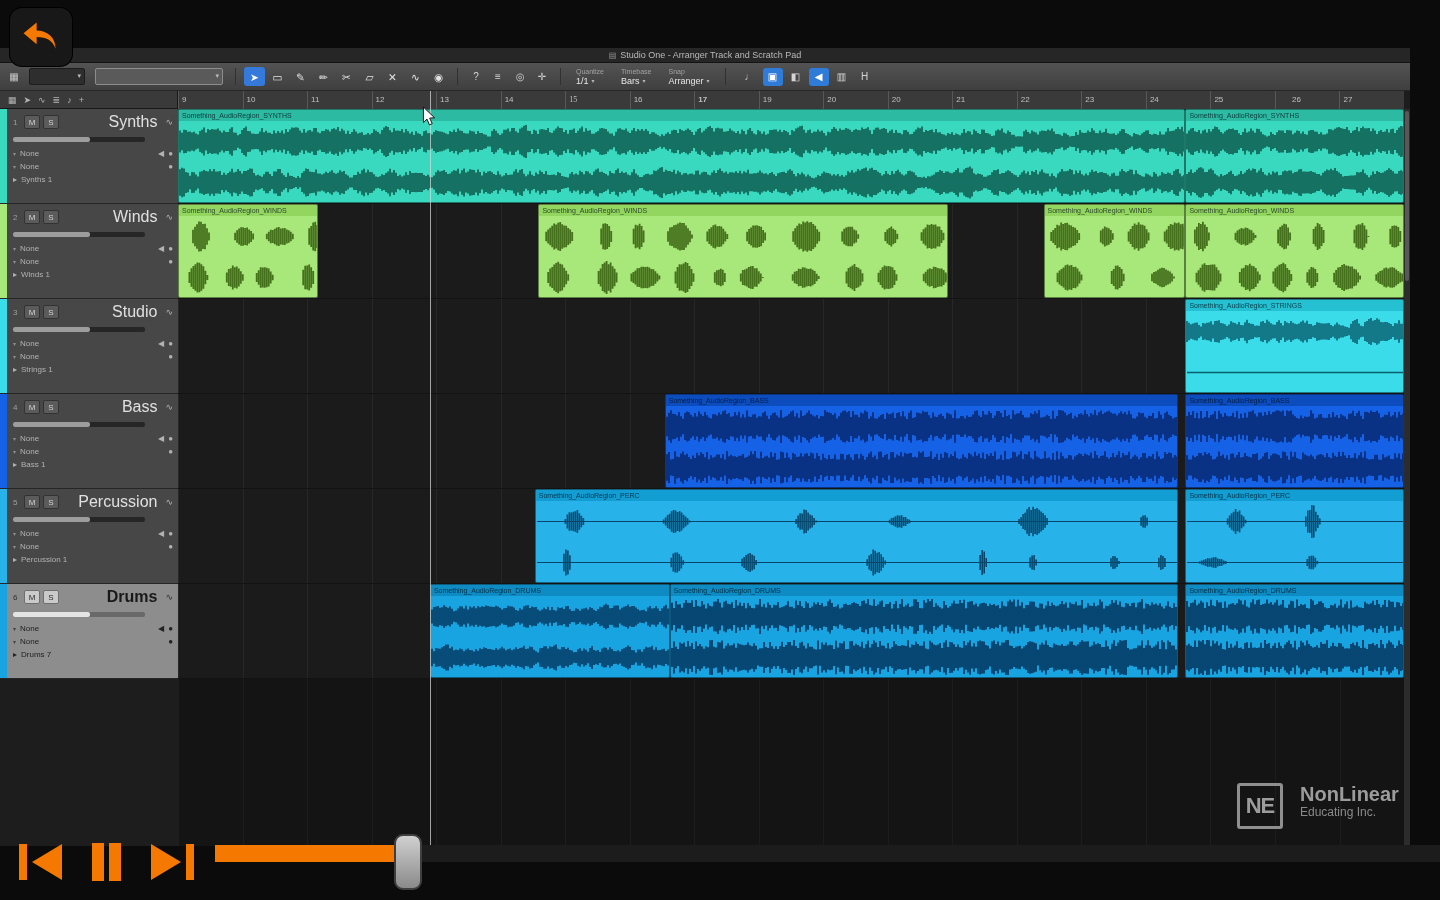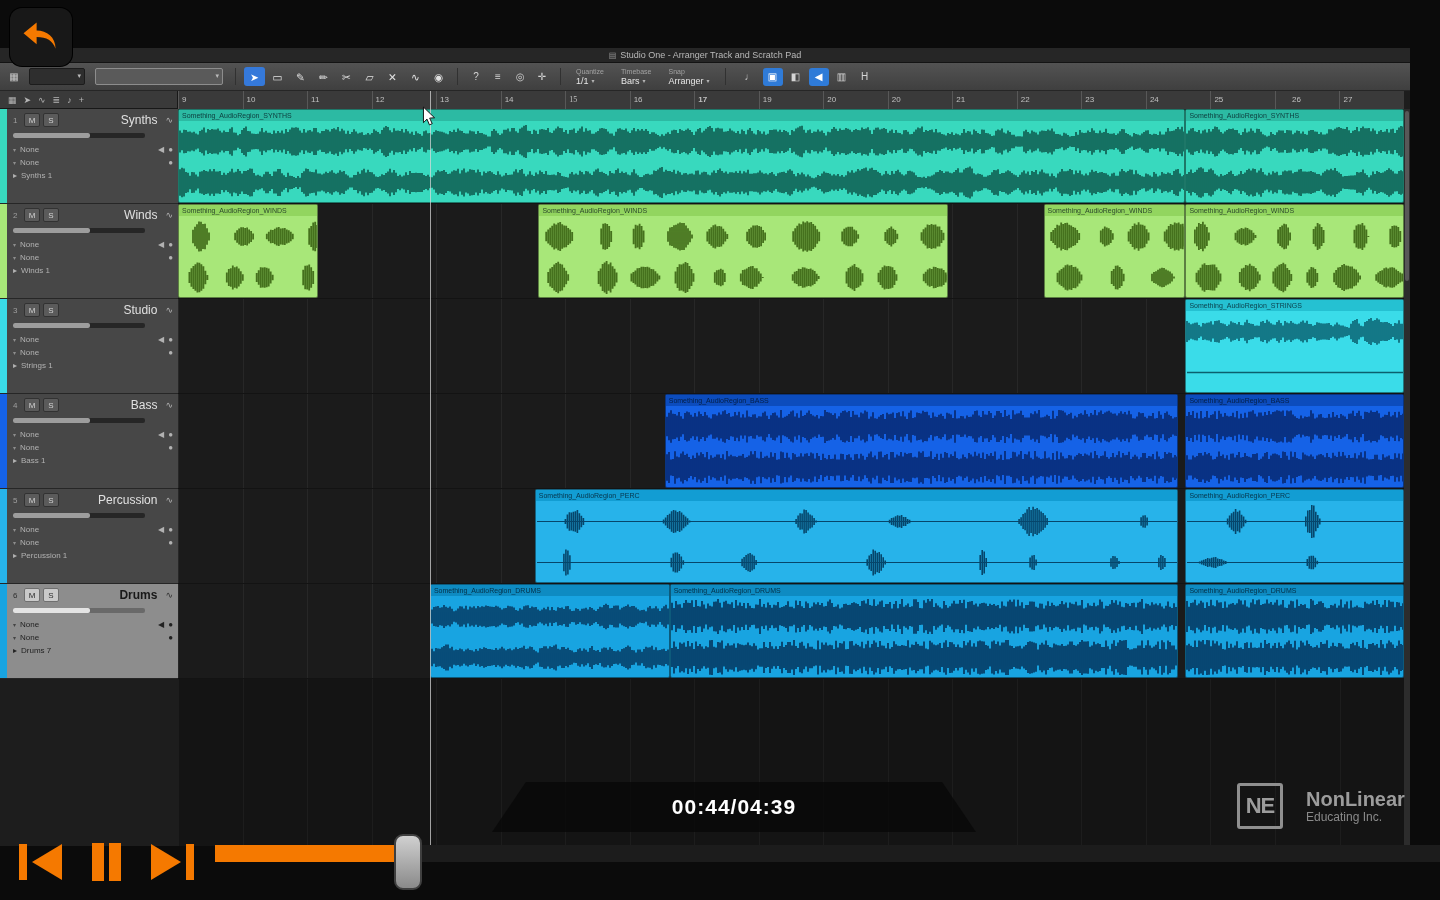--- a/index.html
+++ b/index.html
@@ -43,21 +43,21 @@
   .theader{position:absolute;left:0;width:178px;height:95px;background:#474747;border-bottom:1px solid #262626;box-sizing:border-box;}
   .theader.sel{background:#8d8d8d;}
   .ttab{position:absolute;left:0;top:0;width:7px;height:100%;}
   .thbody{position:absolute;left:13px;top:4px;right:5px;}
   .throw1{display:flex;align-items:center;gap:3px;}
   .tnum{font-size:8px;color:#9f9f9f;width:8px;}
   .sel .tnum{color:#2e2e2e;}
   .msbtn{width:14px;height:12px;background:#5b5b5b;border:1px solid #323232;border-radius:2px;font-size:8px;
          color:#d2d2d2;display:flex;align-items:center;justify-content:center;}
   .sel .msbtn{background:#cacaca;color:#2b2b2b;border-color:#6f6f6f;}
-  .tname{margin-left:auto;font-size:12px;color:#e0e0e0;text-align:center;}
+  .tname{margin-left:auto;font-size:16px;color:#e0e0e0;text-align:center;}
   .sel .tname{color:#191919;font-weight:bold;}
   .twave{font-size:9px;color:#b5b5b5;margin-left:5px;}
   .sel .twave{color:#2e2e2e;}
   .fader{margin:6px 0 5px 0;height:5px;background:#262626;border-radius:2px;width:132px;position:relative;}
   .sel .fader{background:#696969;}
   .fader .fill{position:absolute;left:0;top:0;bottom:0;width:58%;background:#9d9d9d;border-radius:2px;}
   .sel .fader .fill{background:#e4e4e4;}
   .srow,.orow{display:flex;align-items:center;gap:4px;height:13px;font-size:8px;color:#b2b2b2;}
   .sel .srow,.sel .orow{color:#222;}
   .srow .c{font-size:6px;color:#8d8d8d;}
@@ -77,21 +77,21 @@
   .vthumb{position:absolute;left:1px;top:2px;width:4px;height:170px;background:#585858;border-radius:2px;}
   .playhead{position:absolute;left:430px;top:0;width:1px;height:755px;background:rgba(218,218,218,.72);z-index:6;}
 
   
   .back-btn{position:absolute;left:10px;top:8px;width:62px;height:58px;background:#181818;border-radius:12px;
             display:flex;align-items:center;justify-content:center;z-index:30;box-shadow:0 0 0 1px #000;}
   .cursor{position:absolute;left:422px;top:106px;z-index:40;}
   .timebox{position:absolute;left:492px;top:782px;width:484px;height:50px;background:rgba(8,8,8,.82);
            clip-path:polygon(7% 0,93% 0,100% 100%,0 100%);display:flex;align-items:center;justify-content:center;z-index:25;}
   .timebox span{color:#fff;font-size:21px;font-weight:bold;letter-spacing:1px;}
-  .logo{position:absolute;left:1237px;top:783px;display:flex;gap:23px;align-items:center;z-index:25;}
+  .logo{position:absolute;left:1237px;top:783px;display:flex;gap:17px;align-items:flex-start;z-index:25;}
   .logo .box{width:46px;height:46px;border:3px solid #8f8f8f;border-radius:3px;color:#9c9c9c;font-weight:bold;
              font-size:22px;display:flex;align-items:center;justify-content:center;letter-spacing:-1px;box-sizing:border-box;}
   .logo .t1{font-size:20px;font-weight:bold;color:#9c9c9c;line-height:1.1;}
   .logo .t2{font-size:12px;color:#8a8a8a;}
   .tbtn{position:absolute;width:52px;height:48px;display:flex;align-items:center;justify-content:center;gap:5px;z-index:20;}
   .tb-bar{width:8px;height:36px;background:#f57900;}
   .pz-bar{width:12px;height:38px;background:#f57900;}
   .tri-l{width:0;height:0;border-top:18px solid transparent;border-bottom:18px solid transparent;border-right:30px solid #f57900;}
   .tri-r{width:0;height:0;border-top:18px solid transparent;border-bottom:18px solid transparent;border-left:30px solid #f57900;}
   .pbar{position:absolute;left:215px;top:845px;width:1225px;height:17px;background:#1c1c1c;z-index:20;}
@@ -561,23 +561,20 @@
   <div class="back-btn">
     <svg width="40" height="32" viewBox="0 0 26 22">
       <path d="M10 1 L1 8.5 L10 16 L10 11 C17 11 21 13.5 23 19 C23 11 17 6.5 10 6.5 Z" fill="#f57900"></path>
     </svg>
   </div>
 
   <svg class="cursor" width="14" height="20" viewBox="0 0 12 18">
     <path d="M1 1 L1 15 L4.2 11.8 L6.4 17 L8.9 15.9 L6.6 10.9 L11 10.6 Z" fill="#fff" stroke="#000" stroke-width="0.8"></path>
   </svg>
 
-  <div class="timebox">
-    <span>00:44/04:39</span>
-  </div>
 
   <div class="logo">
     <div class="box">NE</div>
     <div>
       <div class="t1">NonLinear</div>
       <div class="t2">Educating Inc.</div>
     </div>
   </div>
 
   <div class="tbtn" style="left:14px;top:838px;">

